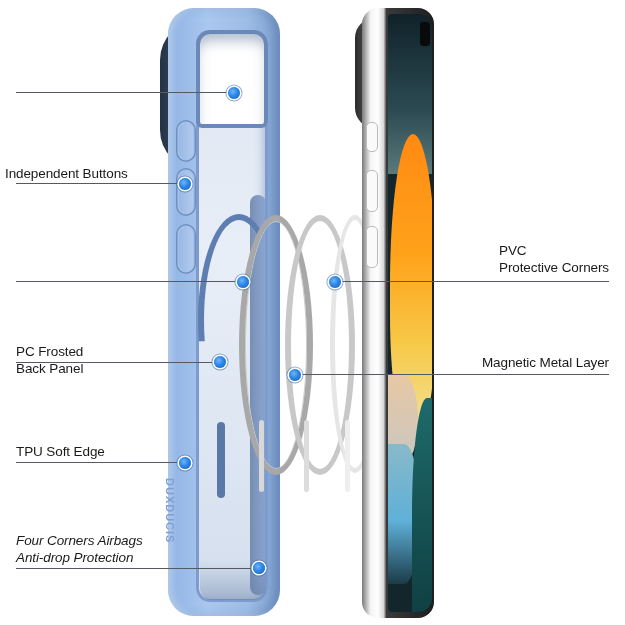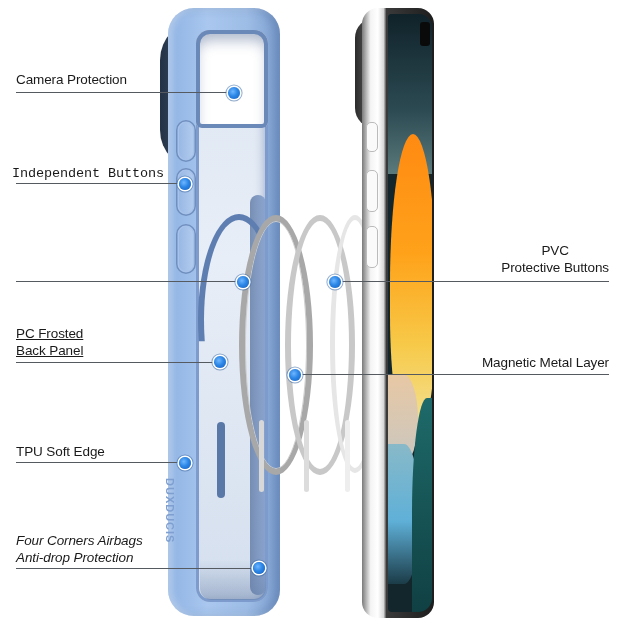--- a/index.html
+++ b/index.html
@@ -8,21 +8,21 @@
       background: #ffffff;
       font-family: "Liberation Sans", "DejaVu Sans", sans-serif;
     }
     .stage { position: absolute; left: 0; top: 0; width: 625px; height: 625px; }
 
     
     .label {
       position: absolute; font-size: 13.5px; line-height: 17px; color: #1a1a1a;
       letter-spacing: -0.1px; white-space: nowrap;
     }
-    .label.right { text-align: center; }
+    .label.right { text-align: left; }
     .leader {
       position: absolute; height: 1.4px; background: #555a60;
     }
     .dot {
       position: absolute; width: 12px; height: 12px; border-radius: 50%;
       background: radial-gradient(circle at 40% 38%, #6fb6ff 0%, #2b86e6 45%, #1660c4 100%);
       box-shadow: 0 0 0 1.6px #ffffff, 0 0 0 2.6px rgba(60,110,170,0.55), 0 1px 2px rgba(0,0,0,0.35);
       transform: translate(-6px, -6px);
     }
 
@@ -181,36 +181,33 @@
     <div class="screen-orange"></div>
     <div class="screen-sand"></div>
     <div class="screen-blue"></div>
     <div class="screen-teal"></div>
   </div>
   <div class="notch"></div>
   <div class="phone-button" style="top:122px;height:28px;"></div>
   <div class="phone-button" style="top:170px;height:40px;"></div>
   <div class="phone-button" style="top:226px;height:40px;"></div>
 
-  <div class="label" style="left:16px;top:71px;">
-    <div>Camera Protection</div>
-  </div>
   <div class="leader" style="left:16px;top:92px;width:218px;"></div>
   <div class="dot" style="left:234px;top:93px;"></div>
 
-  <div class="label" style="left:12px;top:165px;font-family:Liberation Mono, monospace;">
+  <div class="label" style="left:5px;top:165px;">
     <div>Independent Buttons</div>
   </div>
   <div class="leader" style="left:16px;top:183px;width:168px;"></div>
   <div class="dot" style="left:185px;top:184px;"></div>
 
   <div class="leader" style="left:16px;top:281px;width:226px;"></div>
   <div class="dot" style="left:243px;top:282px;"></div>
 
-  <div class="label" style="left:16px;top:325px;text-decoration:underline;">
+  <div class="label" style="left:16px;top:343px;">
     <div>PC Frosted</div>
     <div>Back Panel</div>
   </div>
   <div class="leader" style="left:16px;top:362px;width:204px;"></div>
   <div class="dot" style="left:220px;top:362px;"></div>
 
   <div class="label" style="left:16px;top:443px;text-align:right;">
     <div>TPU Soft Edge</div>
   </div>
   <div class="leader" style="left:16px;top:462px;width:168px;"></div>
@@ -218,21 +215,21 @@
 
   <div class="label" style="left:16px;top:532px;font-style:italic;">
     <div>Four Corners Airbags</div>
     <div>Anti-drop Protection</div>
   </div>
   <div class="leader" style="left:16px;top:568px;width:242px;"></div>
   <div class="dot" style="left:259px;top:568px;"></div>
 
   <div class="label right" style="right:16px;top:242px;">
     <div>PVC</div>
-    <div>Protective Buttons</div>
+    <div>Protective Corners</div>
   </div>
   <div class="leader" style="left:335px;top:281px;width:274px;"></div>
   <div class="dot" style="left:335px;top:282px;"></div>
 
   <div class="label right" style="right:16px;top:354px;">
     <div>Magnetic Metal Layer</div>
   </div>
   <div class="leader" style="left:295px;top:374px;width:314px;"></div>
   <div class="dot" style="left:295px;top:375px;"></div>
 

